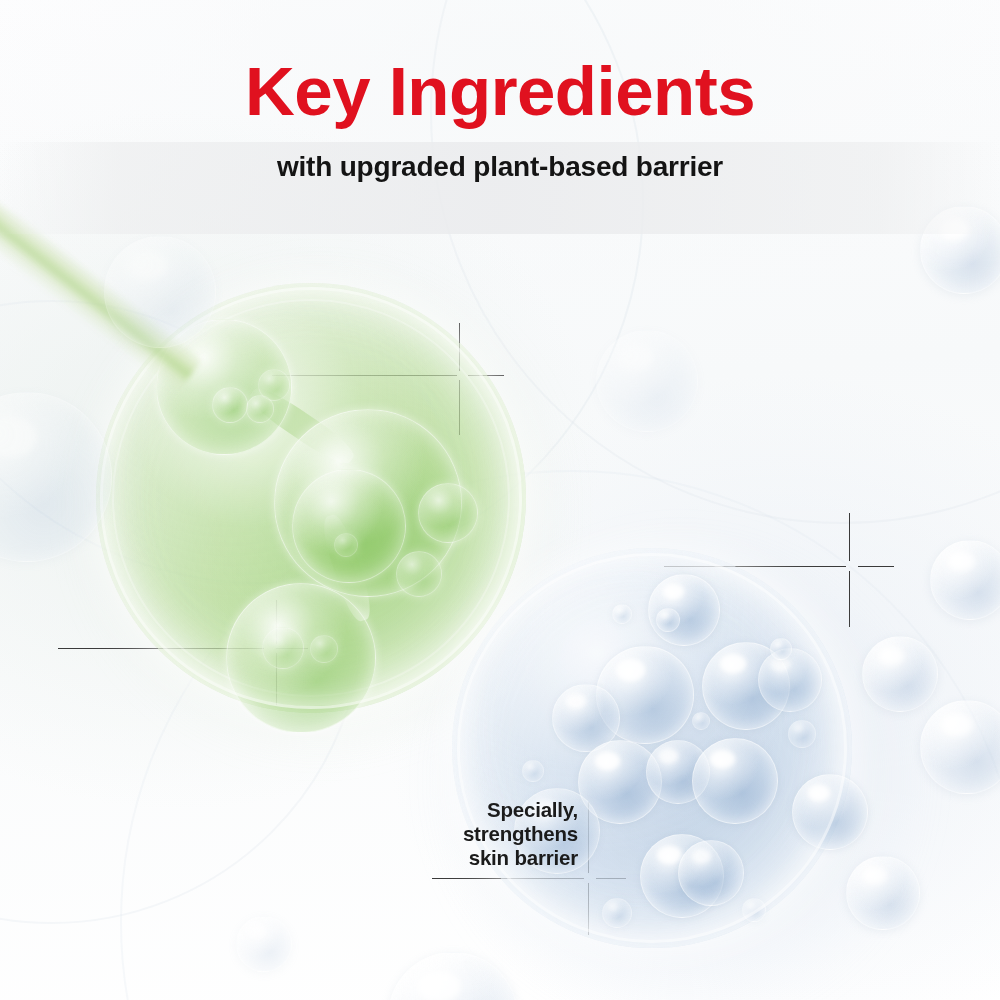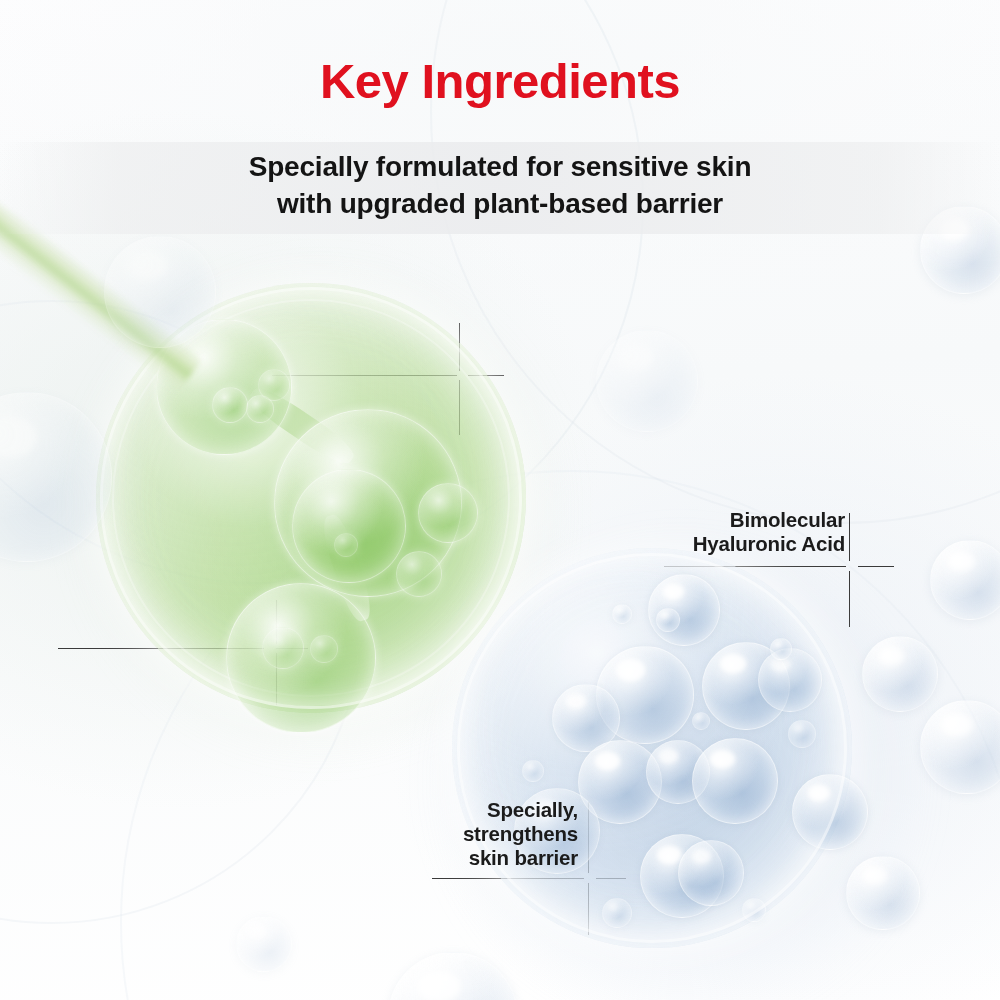--- a/index.html
+++ b/index.html
@@ -43,21 +43,21 @@
 
   
   .title-wrap {
     position: absolute;
     left: 0; right: 0;
     top: 56px;
     text-align: center;
     z-index: 40;
   }
   .main-title {
-    font-size: 49px;
+    font-size: 69px;
     font-weight: bold;
     color: #e0111f;
     letter-spacing: -0.5px;
     line-height: 1.05;
     margin: 0;
   }
   .subtitle-band {
     position: absolute;
     left: 0; right: 0;
     top: 142px;
@@ -330,24 +330,20 @@
   <div class="float-drop" style="left:920px; top:700px; width:92px; height:92px;"></div>
   <div class="float-drop" style="left:846px; top:856px; width:72px; height:72px;"></div>
   <div class="float-drop" style="left:388px; top:952px; width:128px; height:128px;"></div>
   <div class="float-drop" style="left:236px; top:916px; width:54px; height:54px; opacity:.5;"></div>
 
   <div class="rule-h" style="left:272px; top:375px; width:185px;"></div>
   <div class="rule-h" style="left:468px; top:375px; width:36px;"></div>
   <div class="rule-v" style="left:459px; top:323px; height:48px;"></div>
   <div class="rule-v" style="left:459px; top:380px; height:55px;"></div>
 
-  <div class="callout right-align" style="left:640px; top:508px; width:205px;">
-    <p class="callout-text">Bimolecular
-Hyaluronic Acid</p>
-  </div>
   <div class="rule-h" style="left:664px; top:566px; width:182px;"></div>
   <div class="rule-h" style="left:858px; top:566px; width:36px;"></div>
   <div class="rule-v" style="left:849px; top:513px; height:48px;"></div>
   <div class="rule-v" style="left:849px; top:571px; height:56px;"></div>
 
   <div class="rule-h" style="left:58px; top:648px; width:206px;"></div>
   <div class="rule-h" style="left:276px; top:648px; width:32px;"></div>
   <div class="rule-v" style="left:276px; top:600px; height:44px;"></div>
   <div class="rule-v" style="left:276px; top:653px; height:52px;"></div>
 
@@ -361,17 +357,16 @@
   <div class="rule-v" style="left:588px; top:802px; height:71px;"></div>
   <div class="rule-v" style="left:588px; top:883px; height:52px;"></div>
 
   <div class="subtitle-band"></div>
 
   <div class="title-wrap">
     <h1 class="main-title">Key Ingredients</h1>
   </div>
 
   <div class="subtitle-wrap">
-    <p class="subtitle">Specially formulated for sensitive skin</p>
     <p class="subtitle">with upgraded plant-based barrier</p>
   </div>
 
 </div>
 
 </body></html>

